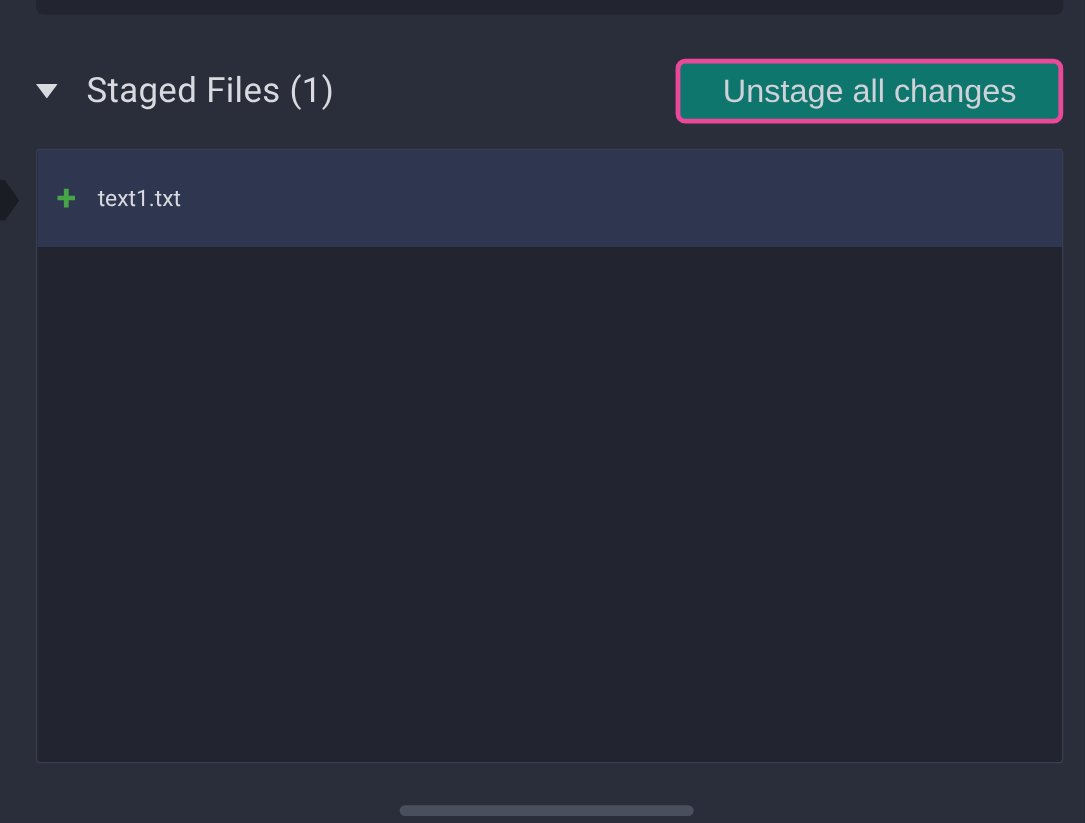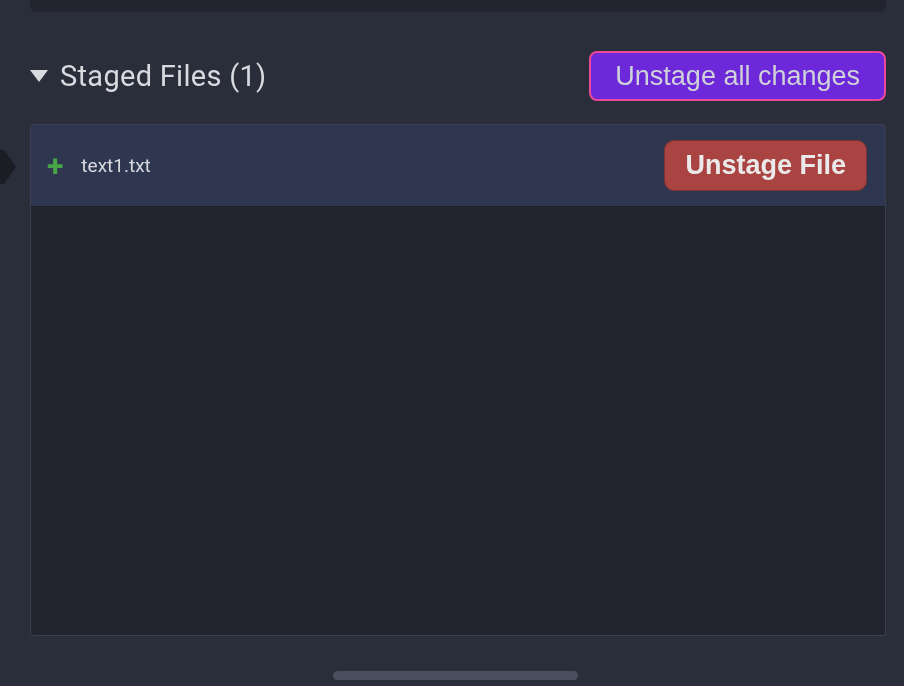--- a/index.html
+++ b/index.html
@@ -28,41 +28,41 @@
       left: 30px;
       right: 18px;
       height: 60px;
       display: flex;
       align-items: center;
       justify-content: space-between;
     }
     .section-title-group {
       display: flex;
       align-items: center;
-      gap: 12px;
+      gap: 24px;
       cursor: pointer;
     }
     .caret {
       display: inline-flex;
       align-items: center;
     }
     .caret svg { display: block; }
     .section-title {
       color: #d8dae0;
       font-size: 29px;
       font-weight: 400;
       letter-spacing: 0.3px;
     }
     .unstage-all-btn {
-      background: #6d28d9;
-      border: 2px solid #ec4899;
+      background: #0f766e;
+      border: 4px solid #ec4899;
       color: #cfd2d8;
       font-size: 27px;
       font-weight: 400;
-      padding: 7px 24px;
+      padding: 7px 35px;
       border-radius: 8px;
       cursor: pointer;
       line-height: 1.2;
     }
     .panel {
       position: absolute;
       top: 124px;
       left: 30px;
       right: 18px;
       bottom: 50px;
@@ -144,17 +144,16 @@
   </div>
   <button class="unstage-all-btn">Unstage all changes</button>
 </div>
 
 <div class="panel">
   <div class="file-row">
     <div class="file-left">
       <span class="plus-icon">+</span>
       <span class="file-name">text1.txt</span>
     </div>
-    <button class="unstage-file-btn">Unstage File</button>
   </div>
 </div>
 
 <div class="scrollbar-thumb"></div>
 
 </body></html>

